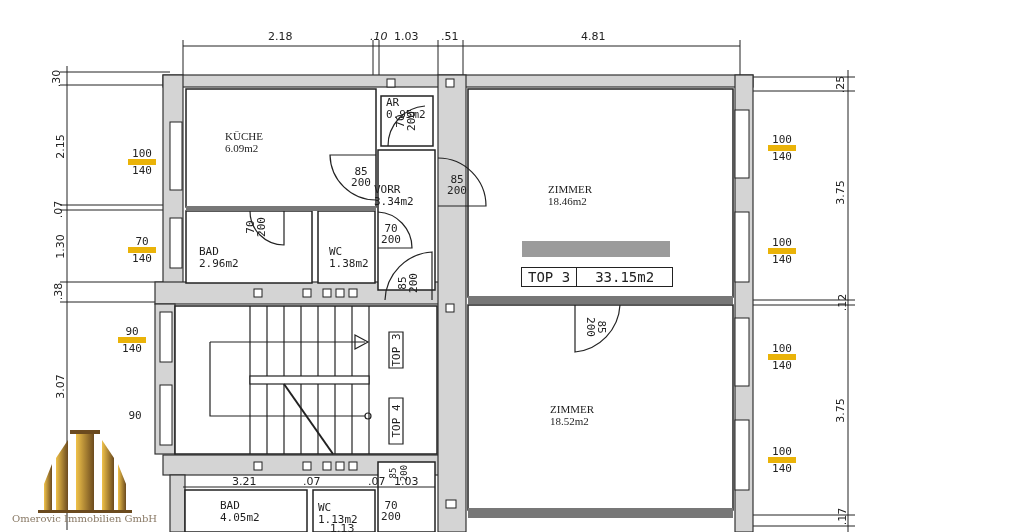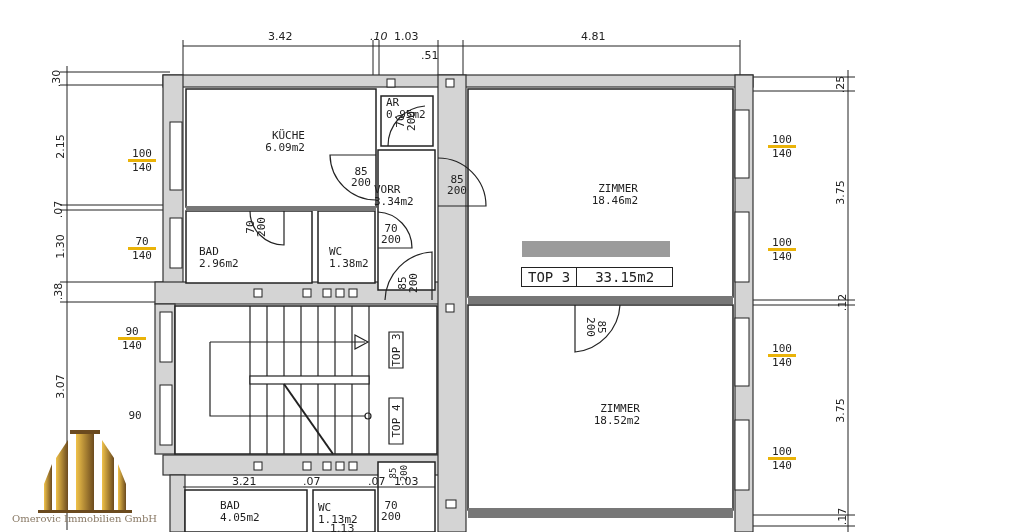--- a/index.html
+++ b/index.html
@@ -1,24 +1,24 @@
 <!DOCTYPE html>
 <html><head>
 <meta charset="utf-8">
 <style>
   html,body{margin:0;padding:0;background:#fff;}
   body{width:1024px;height:532px;overflow:hidden;position:relative;font-family:"DejaVu Sans Mono","Liberation Mono",monospace;color:#222;}
   svg.plan{position:absolute;left:0;top:0;}
   .lbl{position:absolute;font-size:11px;line-height:12px;color:#1e1e1e;white-space:nowrap;}
-  .c{text-align:right;}
+  .c{text-align:left;font-family:Liberation Serif, serif;}
   .dim{position:absolute;font-size:11px;color:#222;white-space:nowrap;font-family:"DejaVu Sans","Liberation Sans",sans-serif;}
   .vert{transform:rotate(-90deg);transform-origin:center center;}
   .frac{position:absolute;font-size:11px;line-height:11px;text-align:center;font-family:"DejaVu Sans Mono",monospace;}
   .frac span{display:block;}
-  .frac .t{border-bottom:3px solid #eab308;}
+  .frac .t{border-bottom:6px solid #eab308;}
   .badge{position:absolute;border:1.5px solid #222;background:#fff;display:flex;font-size:14px;height:18px;align-items:center;}
   .badge span{padding:0 6px;}
   .badge .sep{border-left:1.5px solid #222;height:100%;}
   .ghost{position:absolute;background:#8a8a8a;opacity:.85;height:16px;}
   .logo{position:absolute;left:10px;top:428px;width:150px;height:100px;}
   .logo-text{position:absolute;left:12px;top:513px;font-family:"DejaVu Serif","Liberation Serif",serif;font-size:10px;color:#8a7a66;white-space:nowrap;}
 </style>
 </head>
 <body>
 
@@ -140,24 +140,24 @@
       <rect x="446" y="304" width="8" height="8"></rect>
     <rect x="254" y="462" width="8" height="8"></rect>
       <rect x="303" y="462" width="8" height="8"></rect>
     <rect x="323" y="462" width="8" height="8"></rect>
       <rect x="336" y="462" width="8" height="8"></rect>
     <rect x="349" y="462" width="8" height="8"></rect>
       <rect x="446" y="500" width="10" height="8"></rect>
   </g>
 </svg>
 
-<div class="dim" style="left:268px;top:30px;">3.42</div>
+<div class="dim" style="left:268px;top:30px;">2.18</div>
 <div class="dim" style="left:370px;top:30px;font-style:italic;">.10</div>
 <div class="dim" style="left:394px;top:30px;">1.03</div>
-<div class="dim" style="left:421px;top:30px;margin-top:19px;">.51</div>
+<div class="dim" style="left:441px;top:30px;">.51</div>
 <div class="dim" style="left:581px;top:30px;">4.81</div>
 
 <div class="dim vert" style="left:48px;top:72px;">.30</div>
 <div class="dim vert" style="left:48px;top:140px;">2.15</div>
 <div class="dim vert" style="left:50px;top:203px;">.07</div>
 <div class="dim vert" style="left:48px;top:240px;">1.30</div>
 <div class="dim vert" style="left:50px;top:285px;">.38</div>
 <div class="dim vert" style="left:48px;top:380px;">3.07</div>
 
 <div class="dim vert" style="left:832px;top:78px;">.25</div>

